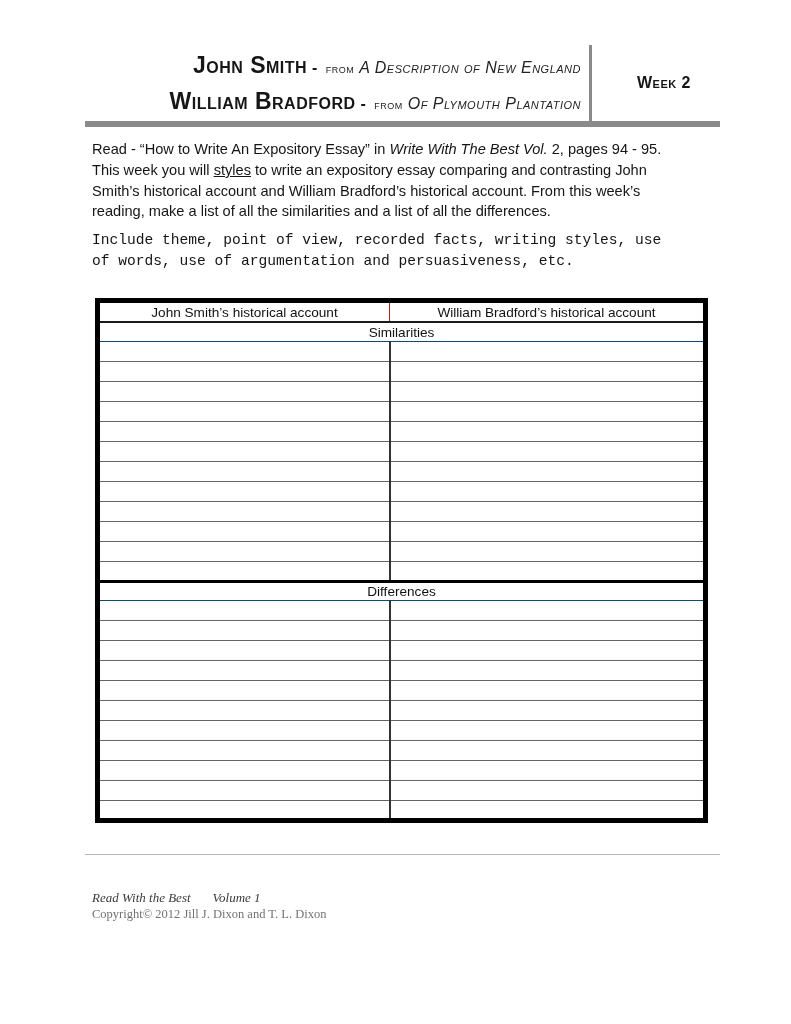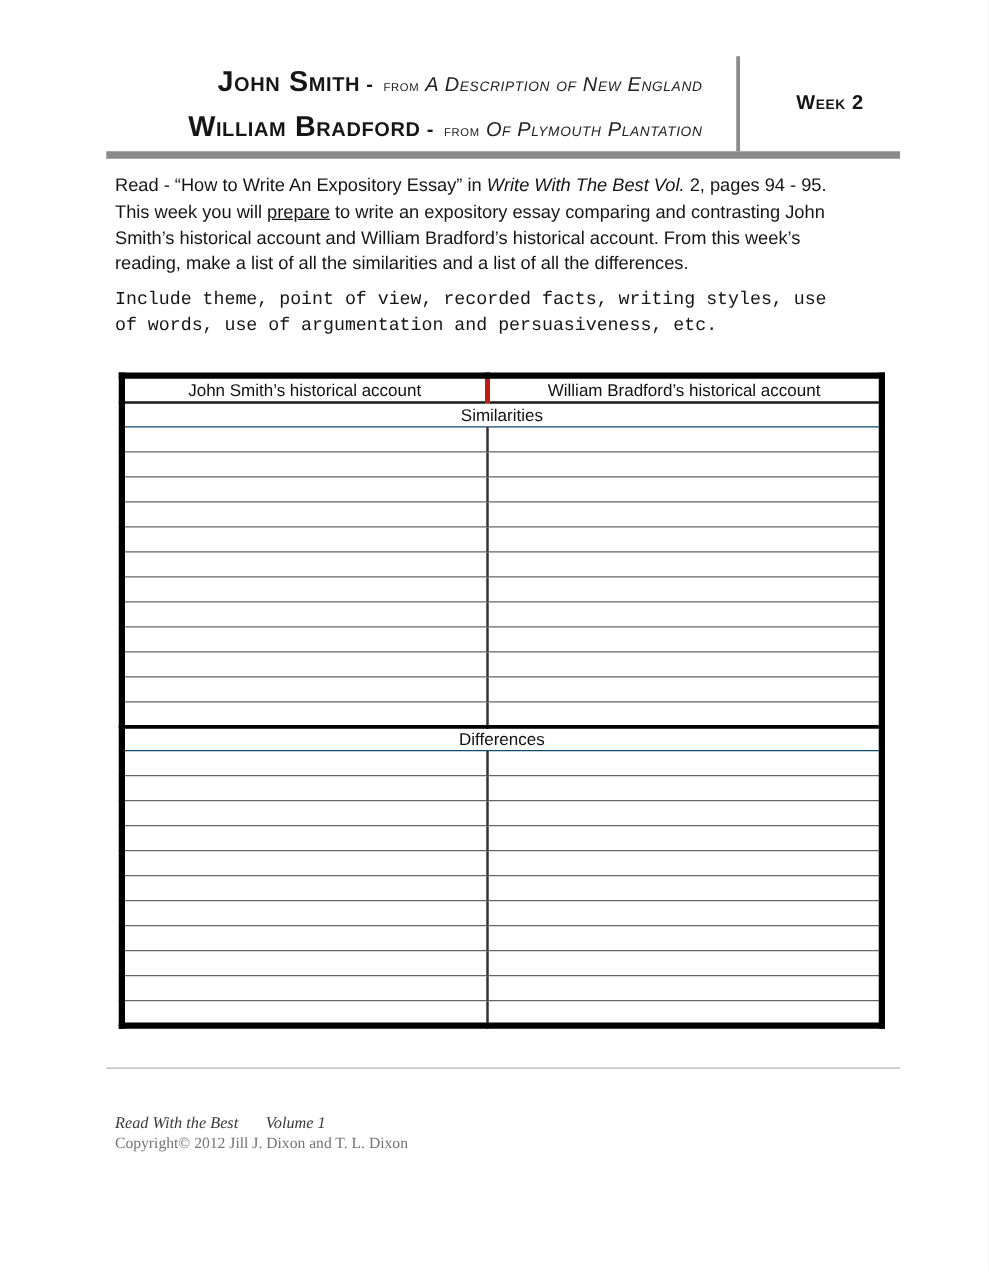--- a/index.html
+++ b/index.html
@@ -18,21 +18,21 @@
   
   .header-row {
     display: flex;
     align-items: stretch;
     margin: 45px 71px 0 85px;
     height: 76px;
   }
   .header-titles {
     flex: 1;
     text-align: right;
-    padding-right: 27px;
+    padding-right: 8px;
     padding-top: 4px;
     font-variant: small-caps;
     letter-spacing: 0.5px;
   }
   .header-line { line-height: 33px; white-space: nowrap; }
   .h-name  { font-size: 23px; font-weight: 700; color: #161616; }
   .h-dash  { font-size: 16px; font-weight: 700; color: #161616; }
   .h-from  { font-size: 13px; font-weight: 400; color: #222; margin-left: 3px; }
   .h-work  { font-size: 16px; font-style: italic; font-weight: 400; color: #222; }
   .header-vbar { width: 3px; background: #8a8a8a; }
@@ -81,21 +81,21 @@
     color: #111;
   }
   table.compare td { padding: 0 4px; vertical-align: middle; }
   .col-left  { width: 292px; }
   .col-right { width: 316px; }
   .col-header-row td {
     height: 22px;
     text-align: center;
     border-bottom: 2px solid #1a1a1a;
   }
-  .col-header-row td:first-child { border-right: 4px solid #b91c1c; }
+  .col-header-row td:first-child { border-right: 1px solid #b91c1c; }
   .section-row td {
     height: 19px;
     text-align: center;
     border-bottom: 1px solid #0c4a6e;
   }
   .section-row.diff td { border-top: 3px solid #000; }
   tbody.fill td { height: 20px; border-bottom: 1px solid #656565; }
   tbody.fill td:first-child { border-right: 2px solid #333; }
 
   
@@ -138,21 +138,21 @@
       </div>
     </div>
     <div class="header-vbar"></div>
     <div class="week-box">Week 2</div>
   </div>
   <div class="header-rule"></div>
 
 
   <p class="body-copy para-read"><span>Read - “How to Write An Expository Essay” in </span><span class="i">Write With The Best Vol.</span><span> 2, pages 94 - 95.</span></p>
 
-  <p class="body-copy para-week"><span>This week you will </span><span class="u">prepare</span><span> to write an expository essay comparing and contrasting John Smith’s historical account and William Bradford’s historical account. From this week’s reading, make a list of all the similarities and a list of all the differences.</span></p>
+  <p class="body-copy para-week"><span>This week you will </span><span class="u">styles</span><span> to write an expository essay comparing and contrasting John Smith’s historical account and William Bradford’s historical account. From this week’s reading, make a list of all the similarities and a list of all the differences.</span></p>
 
   <p class="body-copy para-include">Include theme, point of view, recorded facts, writing styles, use of words, use of argumentation and persuasiveness, etc.</p>
 
   <table class="compare">
     <colgroup>
         <col class="col-left">
         <col class="col-right">
       </colgroup>
     <tbody>
       <tr class="col-header-row">

